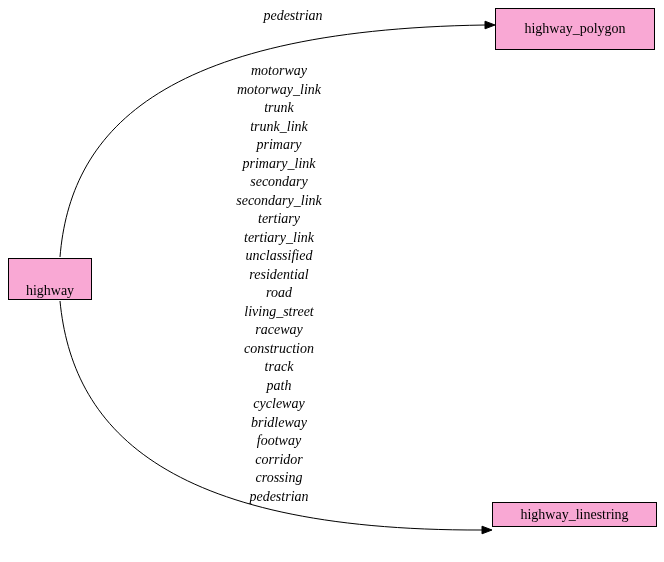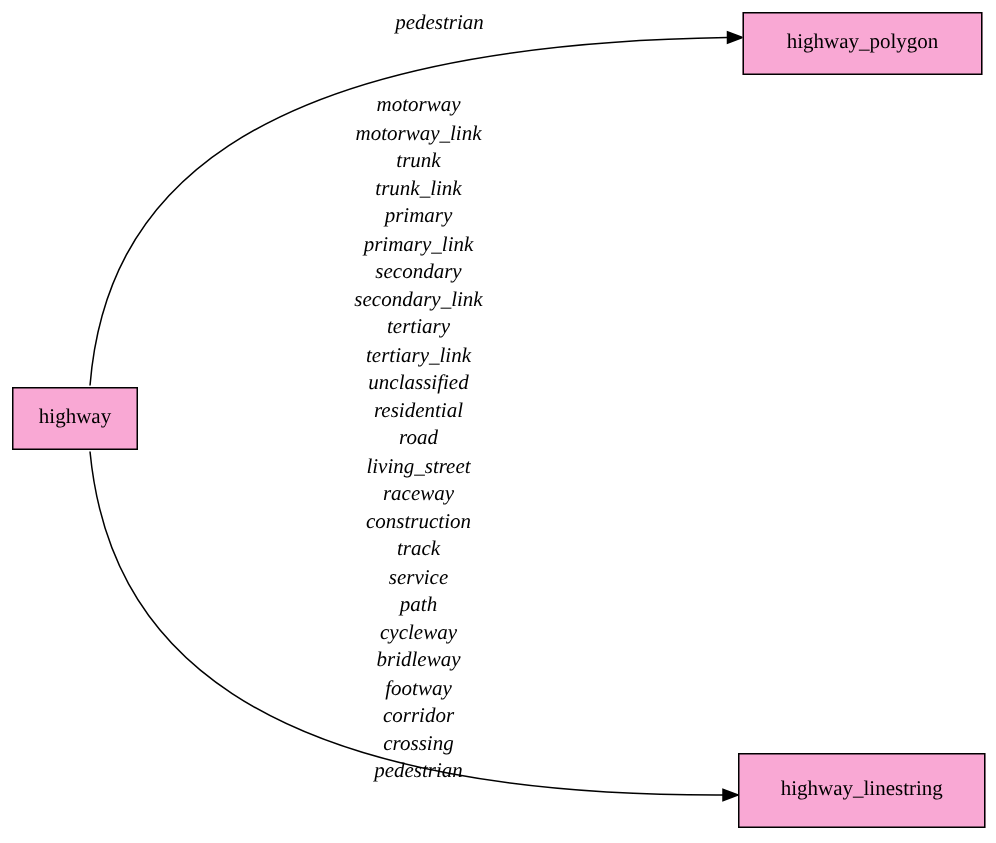--- a/index.html
+++ b/index.html
@@ -21,23 +21,23 @@
   .node {
     position: absolute;
     border: 1px solid #000000;
     background: #f9a8d4;
     display: flex;
     align-items: center;
     justify-content: center;
     font-size: 14px;
     white-space: nowrap;
   }
-  .node-highway { left: 8px; top: 258px; width: 84px; height: 42px; }
+  .node-highway { left: 8px; top: 258px; width: 84px; height: 42px; align-items: flex-end; }
   .node-polygon { left: 495px; top: 8px; width: 160px; height: 42px; }
-  .node-linestring { left: 492px; top: 502px; width: 165px; height: 50px; }
+  .node-linestring { left: 492px; top: 502px; width: 165px; height: 25px; }
   .edge-label {
     position: absolute;
     font-size: 14px;
     text-align: center;
     font-style: italic;
   }
   .edge-label-pedestrian { left: 233px; top: 8px; width: 120px; }
   .edge-label-list { left: 179px; top: 62px; width: 200px; line-height: 18.5px; }
 </style>
 </head>
@@ -79,21 +79,20 @@
       <div>secondary_link</div>
       <div>tertiary</div>
       <div>tertiary_link</div>
       <div>unclassified</div>
       <div>residential</div>
       <div>road</div>
       <div>living_street</div>
       <div>raceway</div>
       <div>construction</div>
       <div>track</div>
-      <div>service</div>
       <div>path</div>
       <div>cycleway</div>
       <div>bridleway</div>
       <div>footway</div>
       <div>corridor</div>
       <div>crossing</div>
       <div>pedestrian</div>
     </div>
 
 </div>

